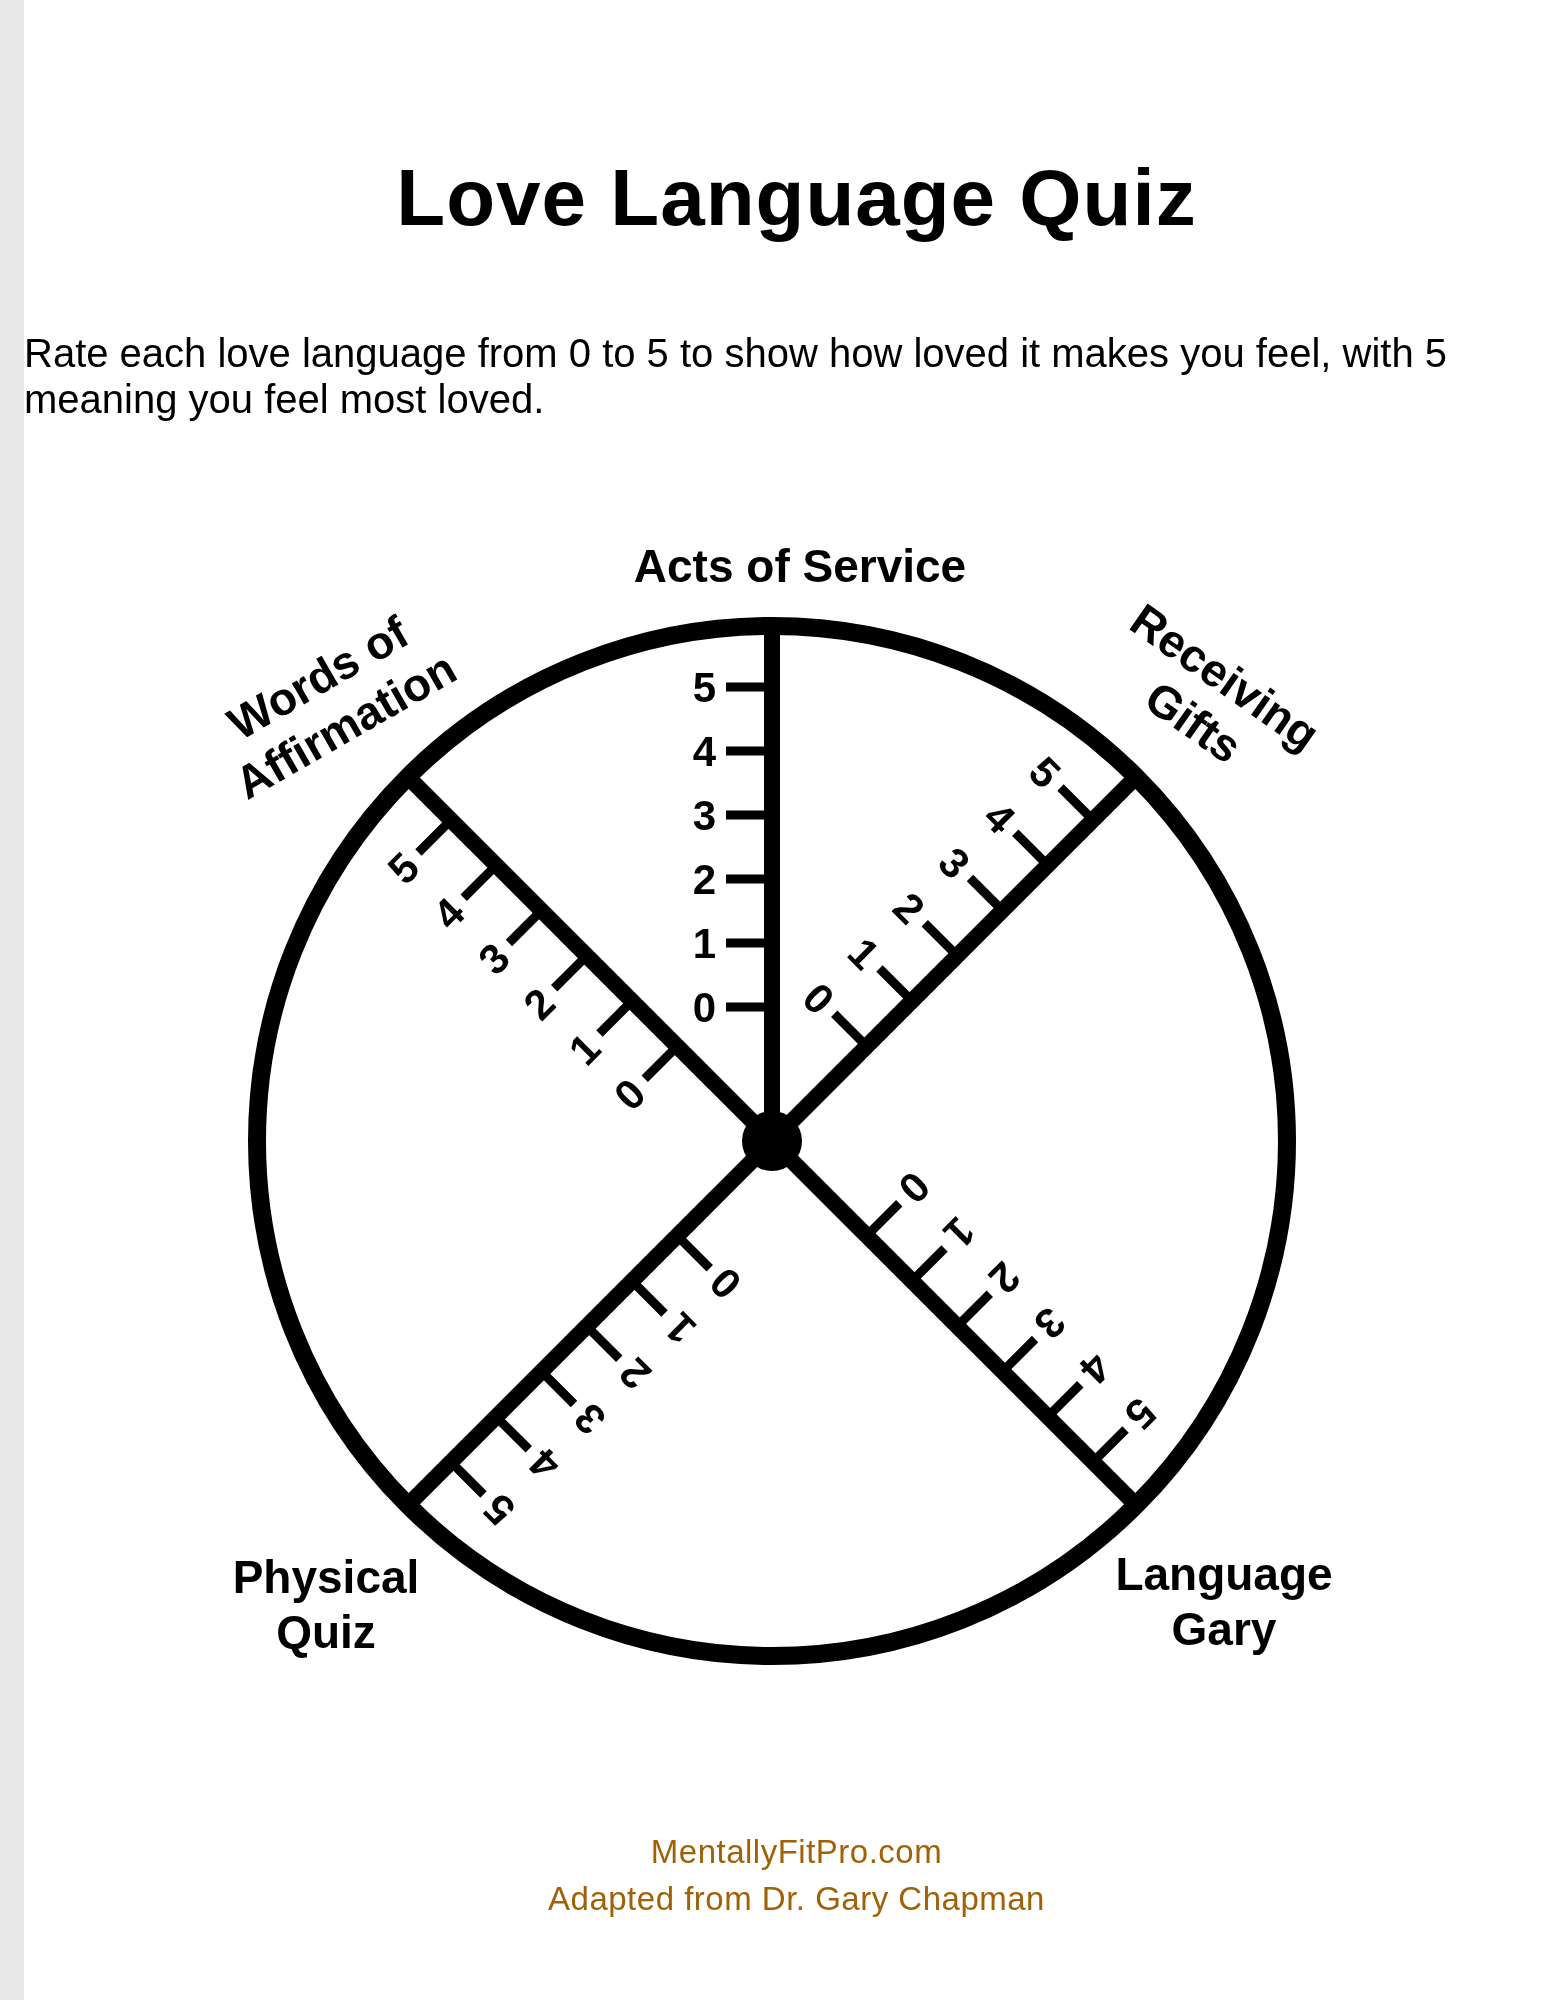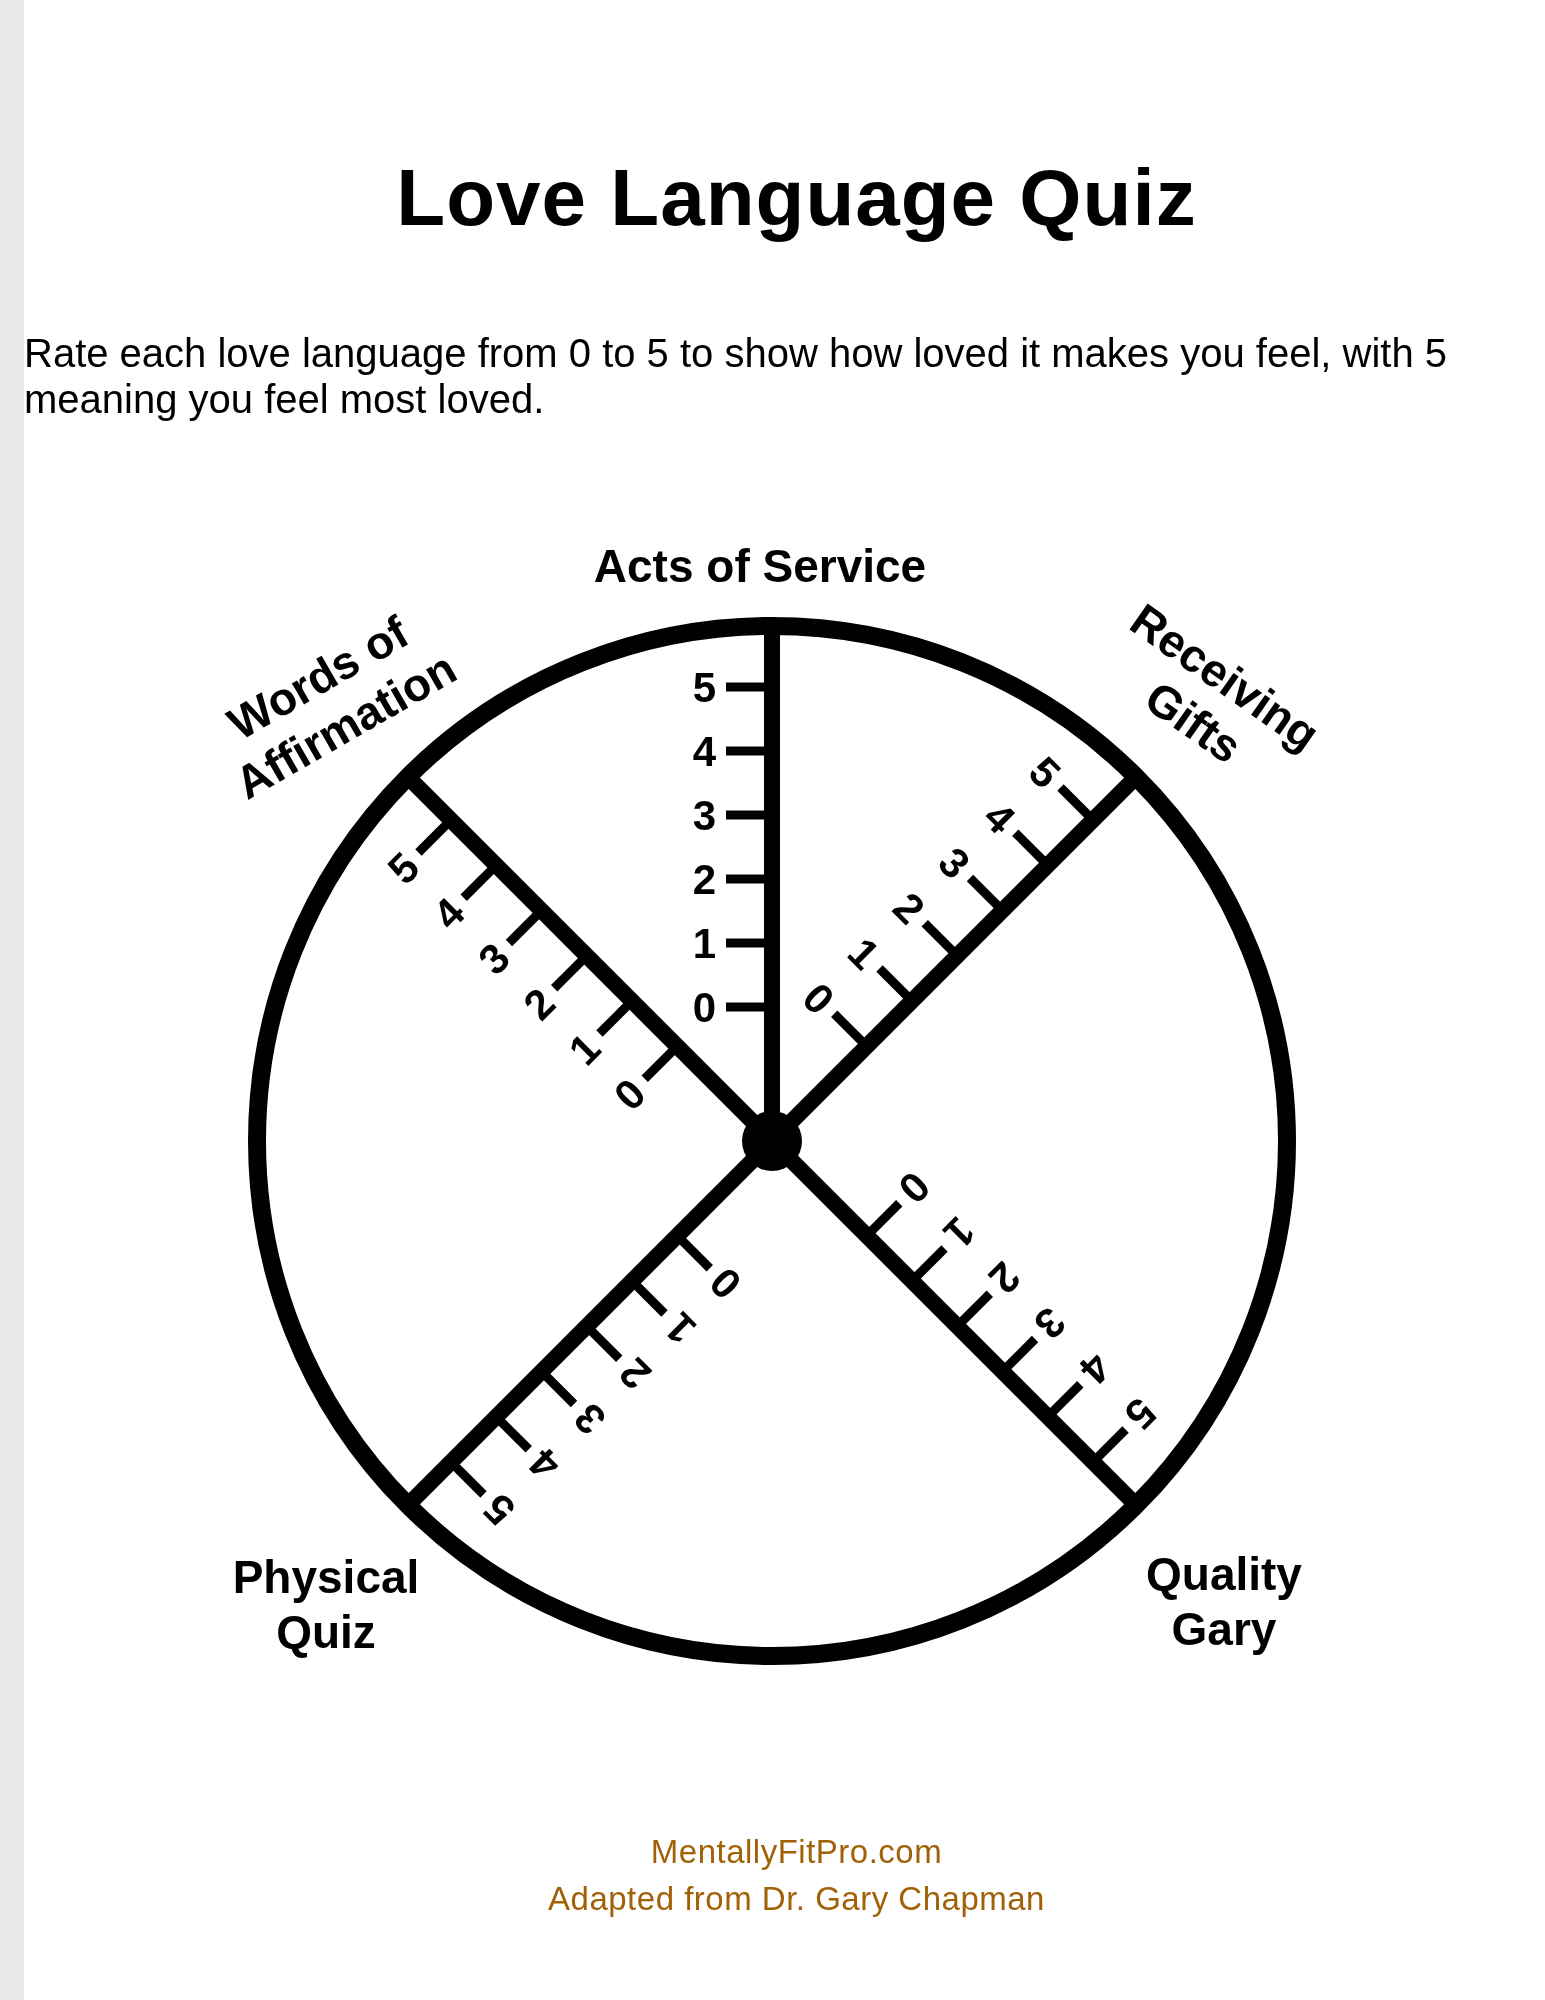--- a/index.html
+++ b/index.html
@@ -130,32 +130,32 @@
             <text x="-56" y="-311" text-anchor="end" font-size="42" font-weight="800" font-family="&quot;Liberation Sans&quot;, sans-serif">3</text>
             <line x1="0" y1="-390" x2="-46" y2="-390" stroke="#000" stroke-width="9"></line>
             <text x="-56" y="-375" text-anchor="end" font-size="42" font-weight="800" font-family="&quot;Liberation Sans&quot;, sans-serif">4</text>
             <line x1="0" y1="-454" x2="-46" y2="-454" stroke="#000" stroke-width="9"></line>
             <text x="-56" y="-439" text-anchor="end" font-size="42" font-weight="800" font-family="&quot;Liberation Sans&quot;, sans-serif">5</text>
           </g>
         </g>
       <circle cx="0" cy="0" r="30" fill="#000"></circle>
     </svg>
 
-    <div class="spoke-label" style="left:736px;top:566px;--rot:0deg">
+    <div class="spoke-label" style="left:776px;top:566px;--rot:0deg">
       <span>Acts of Service</span>
 
     </div>
 
     <div class="spoke-label" style="left:1185px;top:700px;--rot:35deg">
       <span>Receiving</span>
       <span>Gifts</span>
     </div>
 
     <div class="spoke-label" style="left:1200px;top:1602px;--rot:0deg">
-      <span>Quality</span>
+      <span>Language</span>
       <span>Gary</span>
     </div>
 
     <div class="spoke-label" style="left:302px;top:1605px;--rot:0deg">
       <span>Physical</span>
       <span>Quiz</span>
     </div>
 
     <div class="spoke-label" style="left:308px;top:702px;--rot:-30deg">
       <span>Words of</span>

